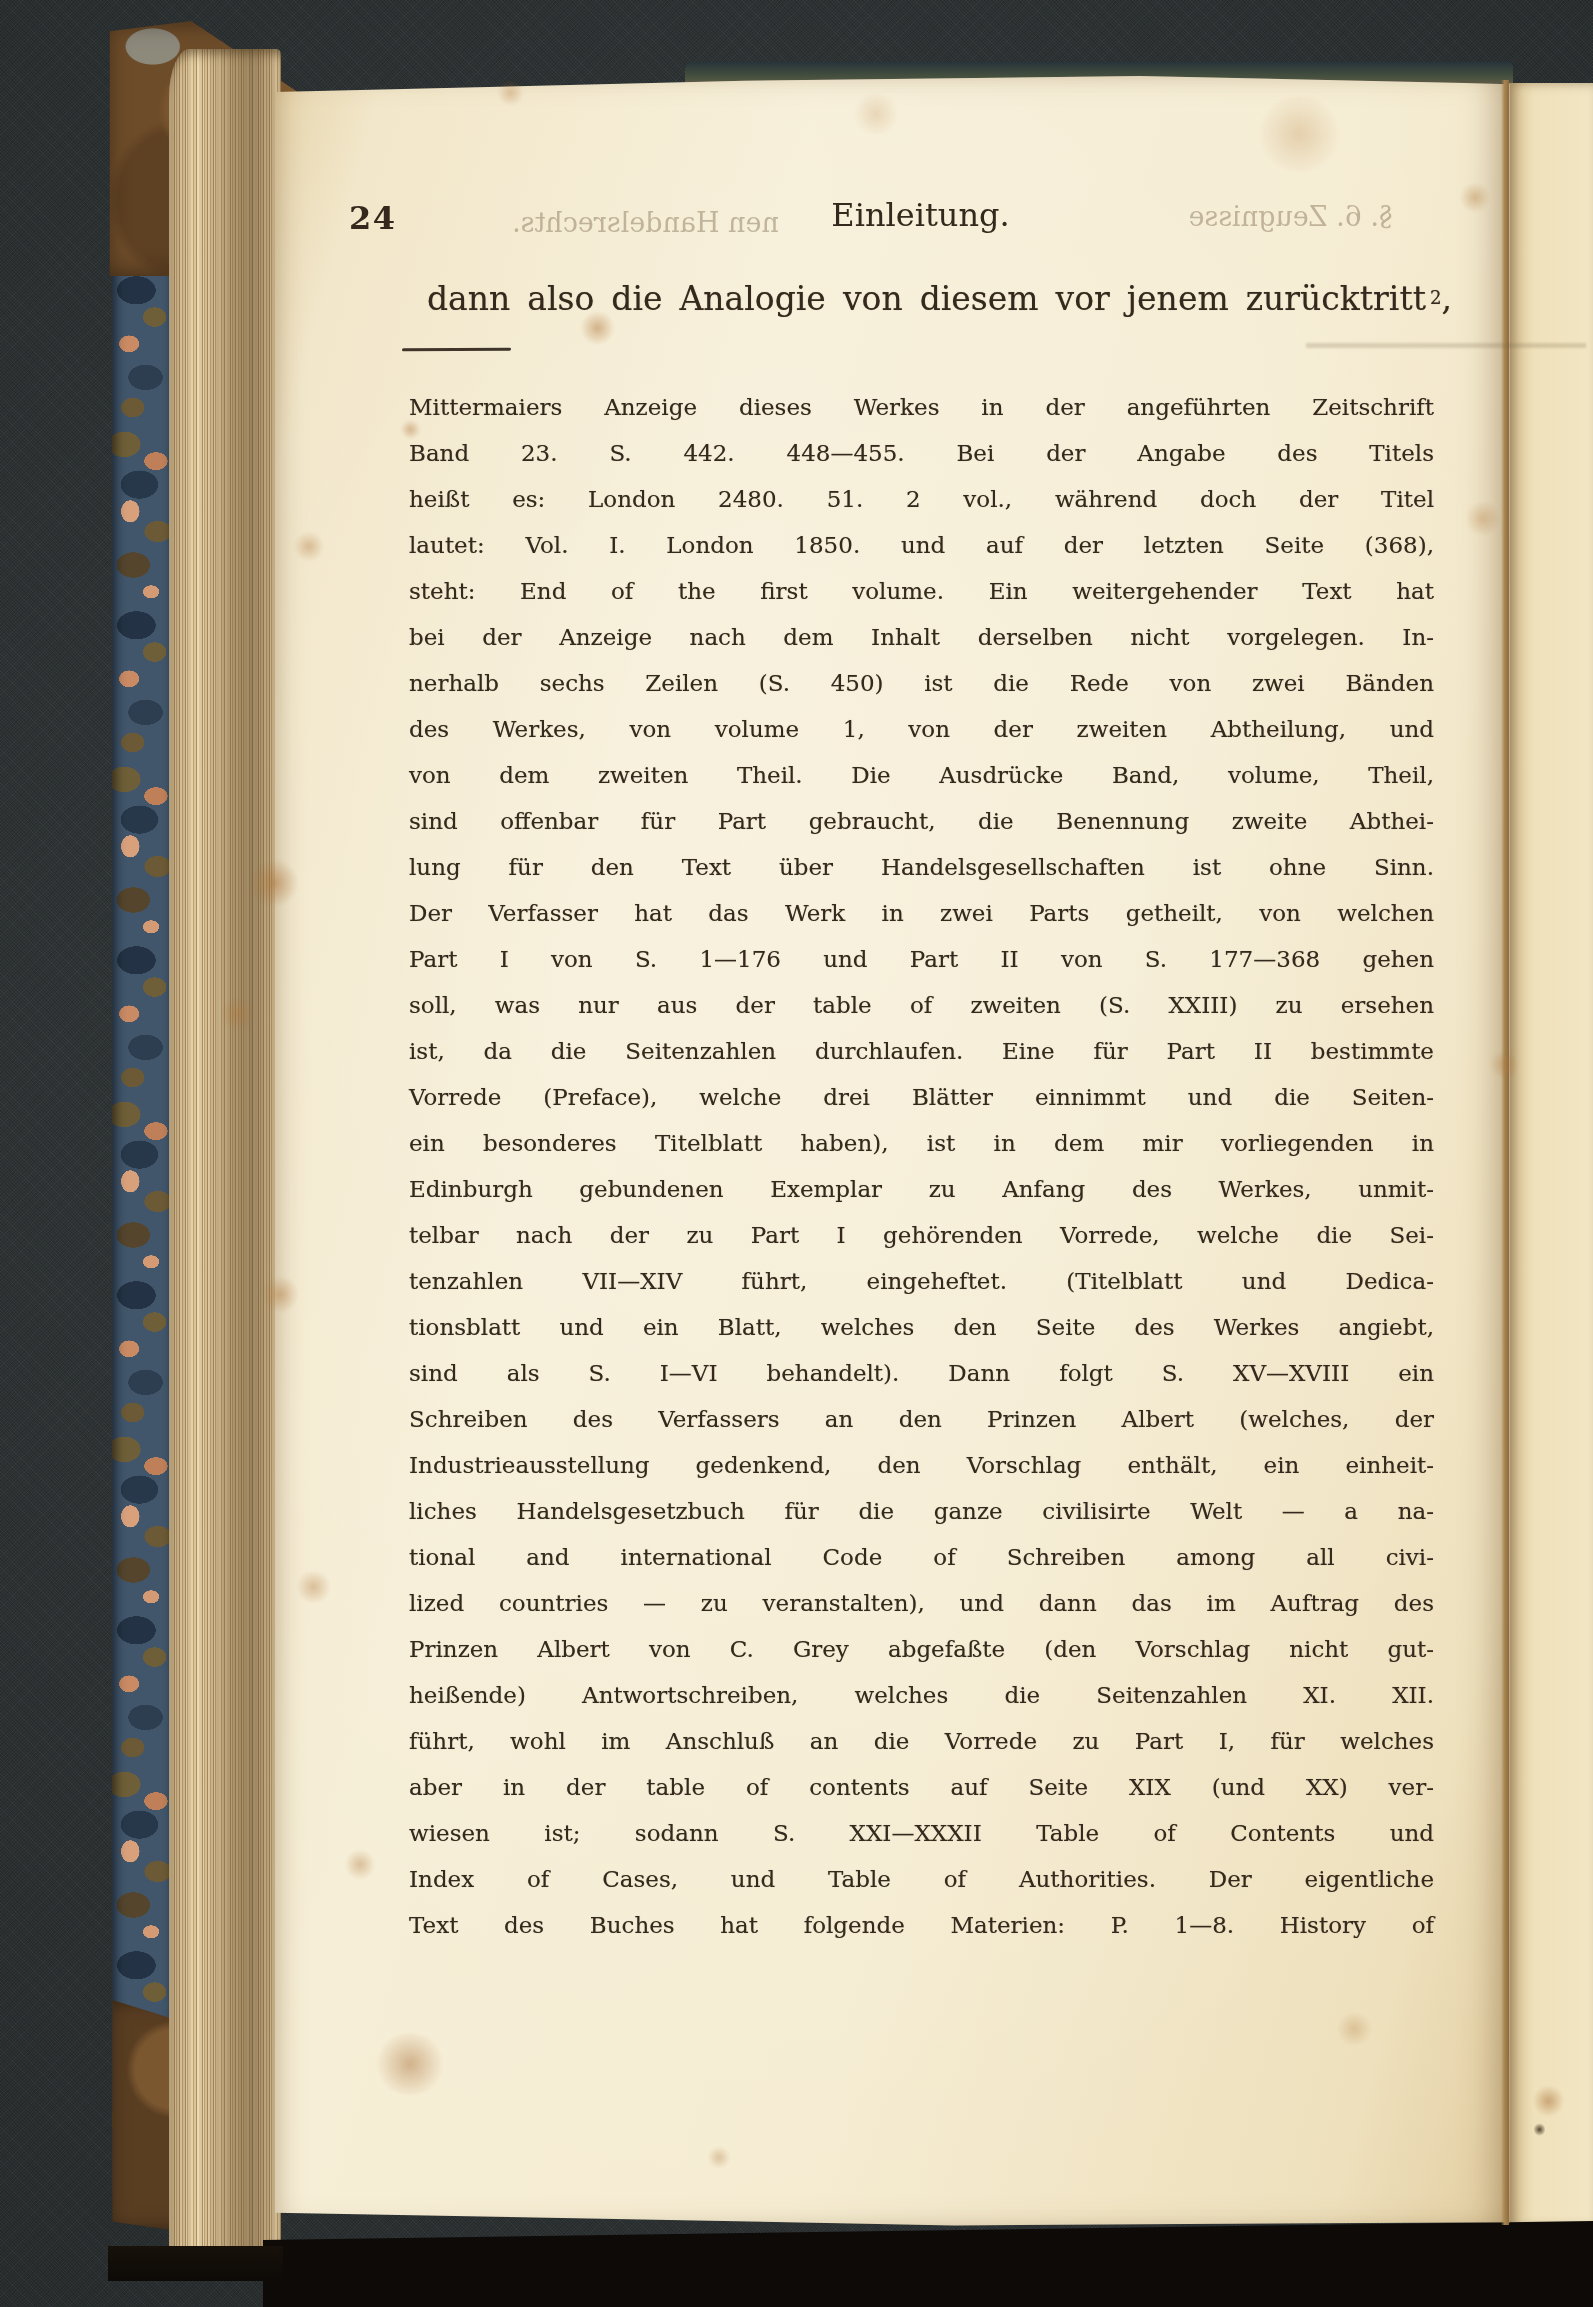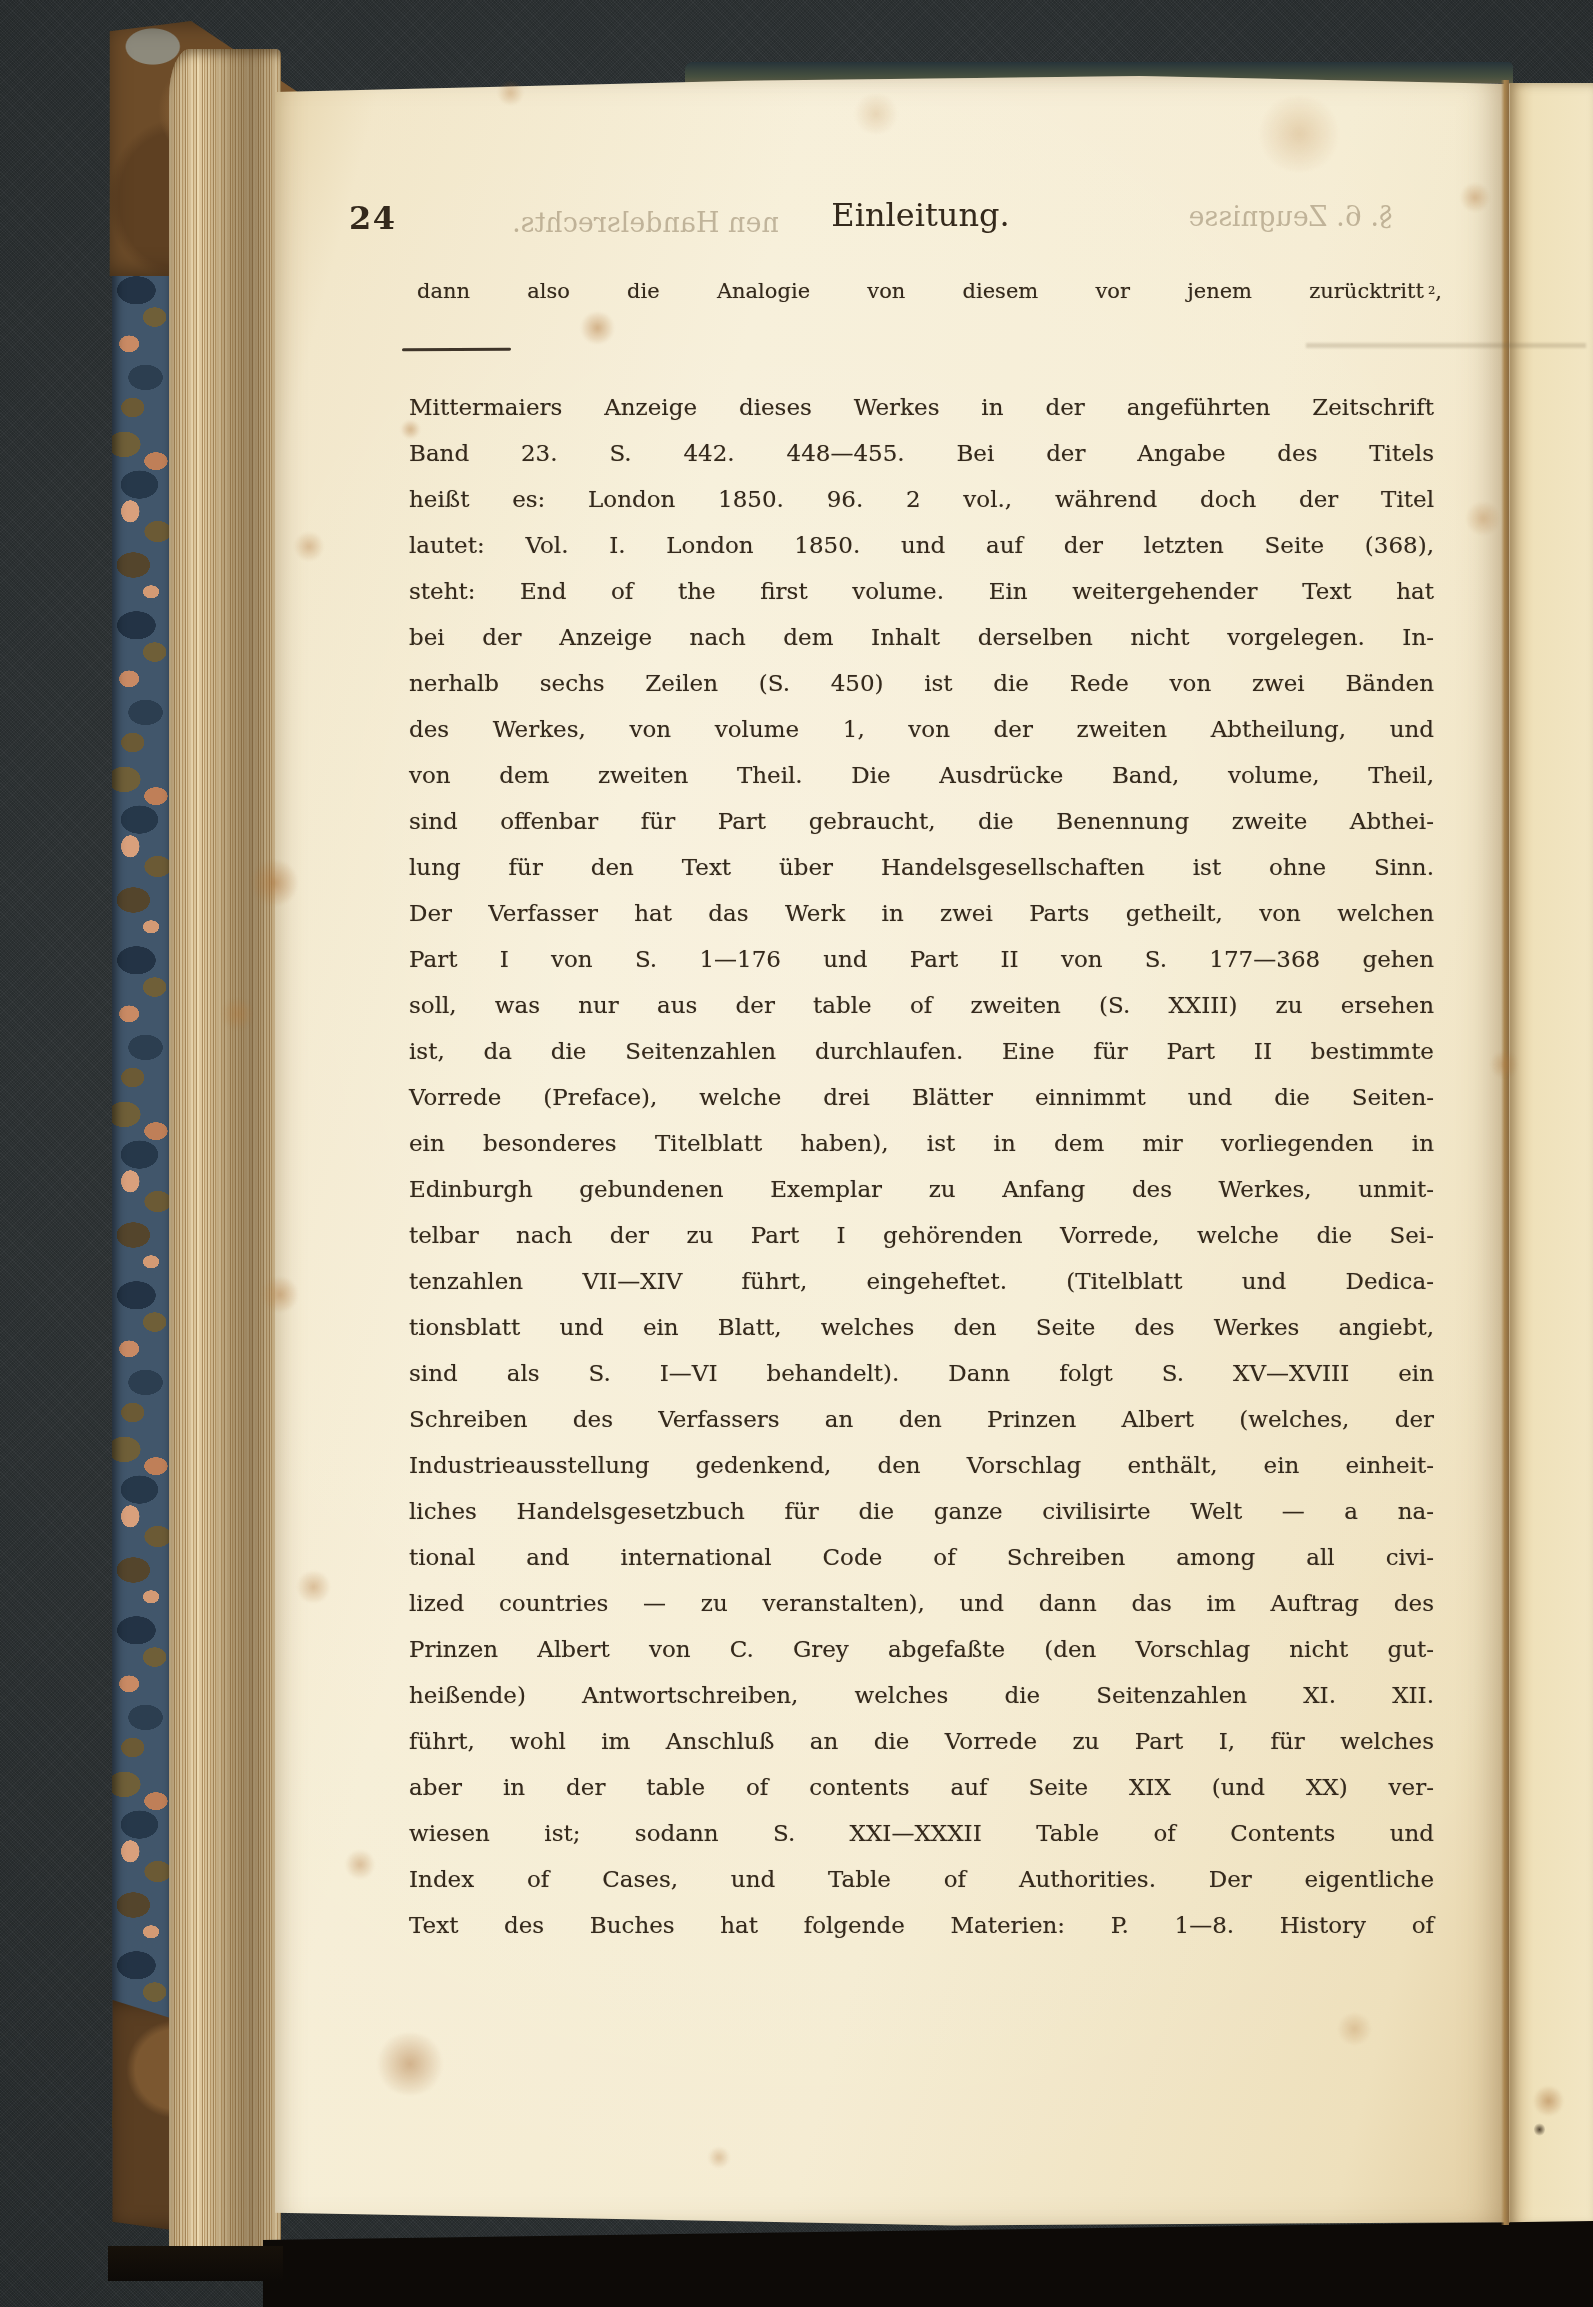--- a/index.html
+++ b/index.html
@@ -95,21 +95,21 @@
   
   .spots i{position:absolute;border-radius:50%;filter:blur(1.2px);z-index:6;display:block;}
   
   .txt{position:absolute;z-index:7;color:#34291c;}
   .page-num{left:349px;top:199px;font-size:32px;font-weight:bold;letter-spacing:1.6px;}
   .running-head{left:409px;top:196px;width:1023px;text-align:center;font-size:32px;}
   .bleed{color:rgba(112,92,62,0.4);transform:scaleX(-1);filter:blur(0.5px);text-align:center;}
   .bleed-left{left:478px;top:207px;width:335px;font-size:27px;}
   .bleed-right{left:1131px;top:201px;width:319px;font-size:27px;}
   .body-line{
-    left:417px;top:279px;width:1025px;font-size:21px;
+    left:427px;top:279px;width:1025px;font-size:33px;
     text-align:justify;text-align-last:justify;
     text-shadow:0 0 0.8px rgba(56,42,24,0.45);
   }
   .body-line sup{font-size:0.55em;vertical-align:28%;margin-left:4px;}
   .fn-rule{
     position:absolute;left:402px;top:348px;width:109px;height:3.2px;z-index:7;
     background:#3f352a;border-radius:1.6px;transform:rotate(-0.4deg);
   }
   .bleed-rule{
     position:absolute;left:1306px;top:343px;width:280px;height:4.8px;z-index:6;
@@ -169,21 +169,21 @@
   <div class="txt bleed bleed-right">§. 6. Zeugnisse</div>
 
   <div class="txt body-line"><span>dann also die Analogie von diesem vor jenem zurücktritt</span><sup>2</sup><span>,</span></div>
 
   <div class="fn-rule"></div>
   <div class="bleed-rule"></div>
 
   <div class="txt footnote">
       <div class="fn-line">Mittermaiers Anzeige dieses Werkes in der angeführten Zeitschrift</div>
       <div class="fn-line">Band 23. S. 442. 448—455. Bei der Angabe des Titels</div>
-      <div class="fn-line">heißt es: London 1850. 96. 2 vol., während doch der Titel</div>
+      <div class="fn-line">heißt es: London 2480. 51. 2 vol., während doch der Titel</div>
       <div class="fn-line">lautet: Vol. I. London 1850. und auf der letzten Seite (368),</div>
       <div class="fn-line">steht: End of the first volume. Ein weitergehender Text hat</div>
       <div class="fn-line">bei der Anzeige nach dem Inhalt derselben nicht vorgelegen. In-</div>
       <div class="fn-line">nerhalb sechs Zeilen (S. 450) ist die Rede von zwei Bänden</div>
       <div class="fn-line">des Werkes, von volume 1, von der zweiten Abtheilung, und</div>
       <div class="fn-line">von dem zweiten Theil. Die Ausdrücke Band, volume, Theil,</div>
       <div class="fn-line">sind offenbar für Part gebraucht, die Benennung zweite Abthei-</div>
       <div class="fn-line">lung für den Text über Handelsgesellschaften ist ohne Sinn.</div>
       <div class="fn-line">Der Verfasser hat das Werk in zwei Parts getheilt, von welchen</div>
       <div class="fn-line">Part I von S. 1—176 und Part II von S. 177—368 gehen</div>

